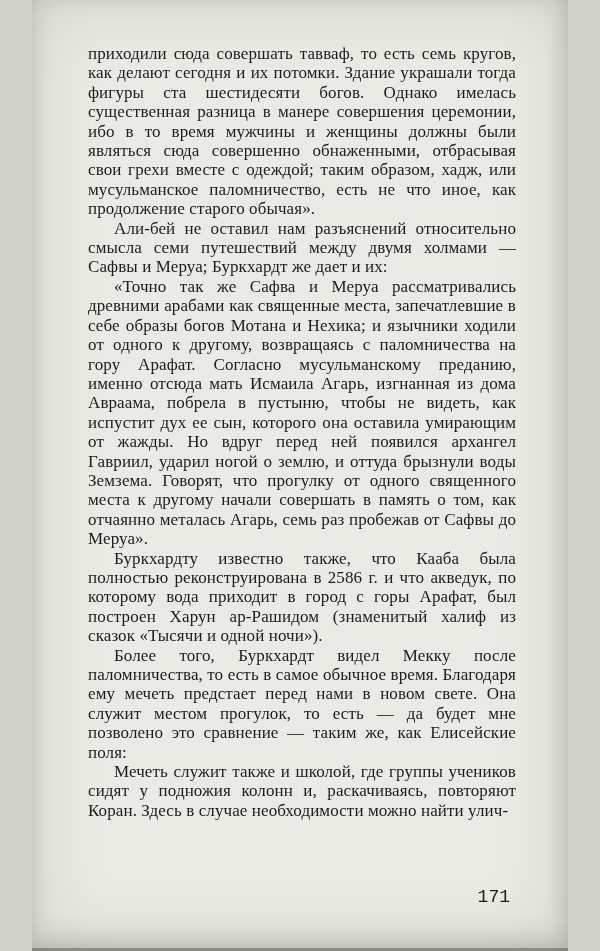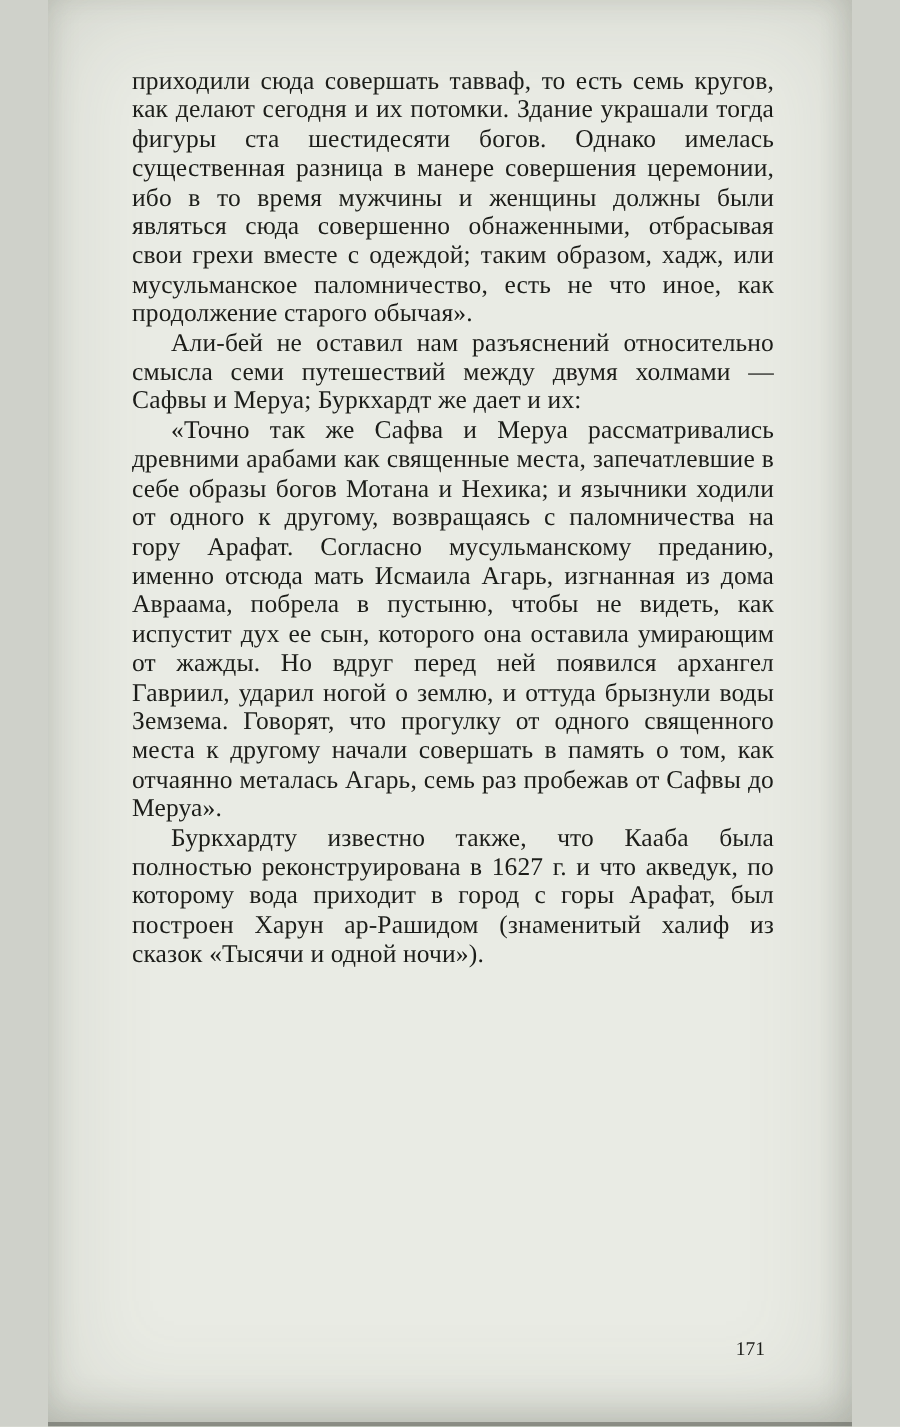--- a/index.html
+++ b/index.html
@@ -44,28 +44,30 @@
   }
   .text-block p.indent {
     text-indent: 26px;
     font-family: Liberation Serif, serif;
   }
   .page-number {
     position: absolute;
     right: 58px;
     bottom: 44px;
     color: var(--ink, #1d1e1a);
-    font-family: Liberation Serif, serif;
-    font-size: 13px;
+    font-family: Liberation Mono, monospace;
+    font-size: 18px;
   }
 </style>
 </head>
 <body>
 
 <div class="page">
   <div class="text-block">
     <p>приходили сюда совершать тавваф, то есть семь кругов, как делают сегодня и их потомки. Здание украшали тогда фигуры ста шестидесяти богов. Однако имелась существенная разница в манере совершения церемонии, ибо в то время мужчины и женщины должны были являться сюда совершенно обнаженными, отбрасывая свои грехи вместе с одеждой; таким образом, хадж, или мусульманское паломничество, есть не что иное, как продолжение старого обычая».</p>
     <p class="indent">Али-бей не оставил нам разъяснений относительно смысла семи путешествий между двумя холмами — Сафвы и Меруа; Буркхардт же дает и их:</p>
     <p class="indent">«Точно так же Сафва и Меруа рассматривались древними арабами как священные места, запечатлевшие в себе образы богов Мотана и Нехика; и язычники ходили от одного к другому, возвращаясь с паломничества на гору Арафат. Согласно мусульманскому преданию, именно отсюда мать Исмаила Агарь, изгнанная из дома Авраама, побрела в пустыню, чтобы не видеть, как испустит дух ее сын, которого она оставила умирающим от жажды. Но вдруг перед ней появился архангел Гавриил, ударил ногой о землю, и оттуда брызнули воды Земзема. Говорят, что прогулку от одного священного места к другому начали совершать в память о том, как отчаянно металась Агарь, семь раз пробежав от Сафвы до Меруа».</p>
-    <p class="indent">Буркхардту известно также, что Кааба была полностью реконструирована в 1627 г. и что акведук, по которому вода приходит в город с горы Арафат, был построен Харун ар-Рашидом (знаменитый халиф из сказок «Тысячи и одной ночи»).</p>
+    <p class="indent">Буркхардту известно также, что Кааба была полностью реконструирована в 2586 г. и что акведук, по которому вода приходит в город с горы Арафат, был построен Харун ар-Рашидом (знаменитый халиф из сказок «Тысячи и одной ночи»).</p>
+    <p class="indent">Более того, Буркхардт видел Мекку после паломничества, то есть в самое обычное время. Благодаря ему мечеть предстает перед нами в новом свете. Она служит местом прогулок, то есть — да будет мне позволено это сравнение — таким же, как Елисейские поля:</p>
+    <p class="indent">Мечеть служит также и школой, где группы учеников сидят у подножия колонн и, раскачиваясь, повторяют Коран. Здесь в случае необходимости можно найти улич-</p>
   </div>
   <div class="page-number">171</div>
 </div>
 
 </body></html>

